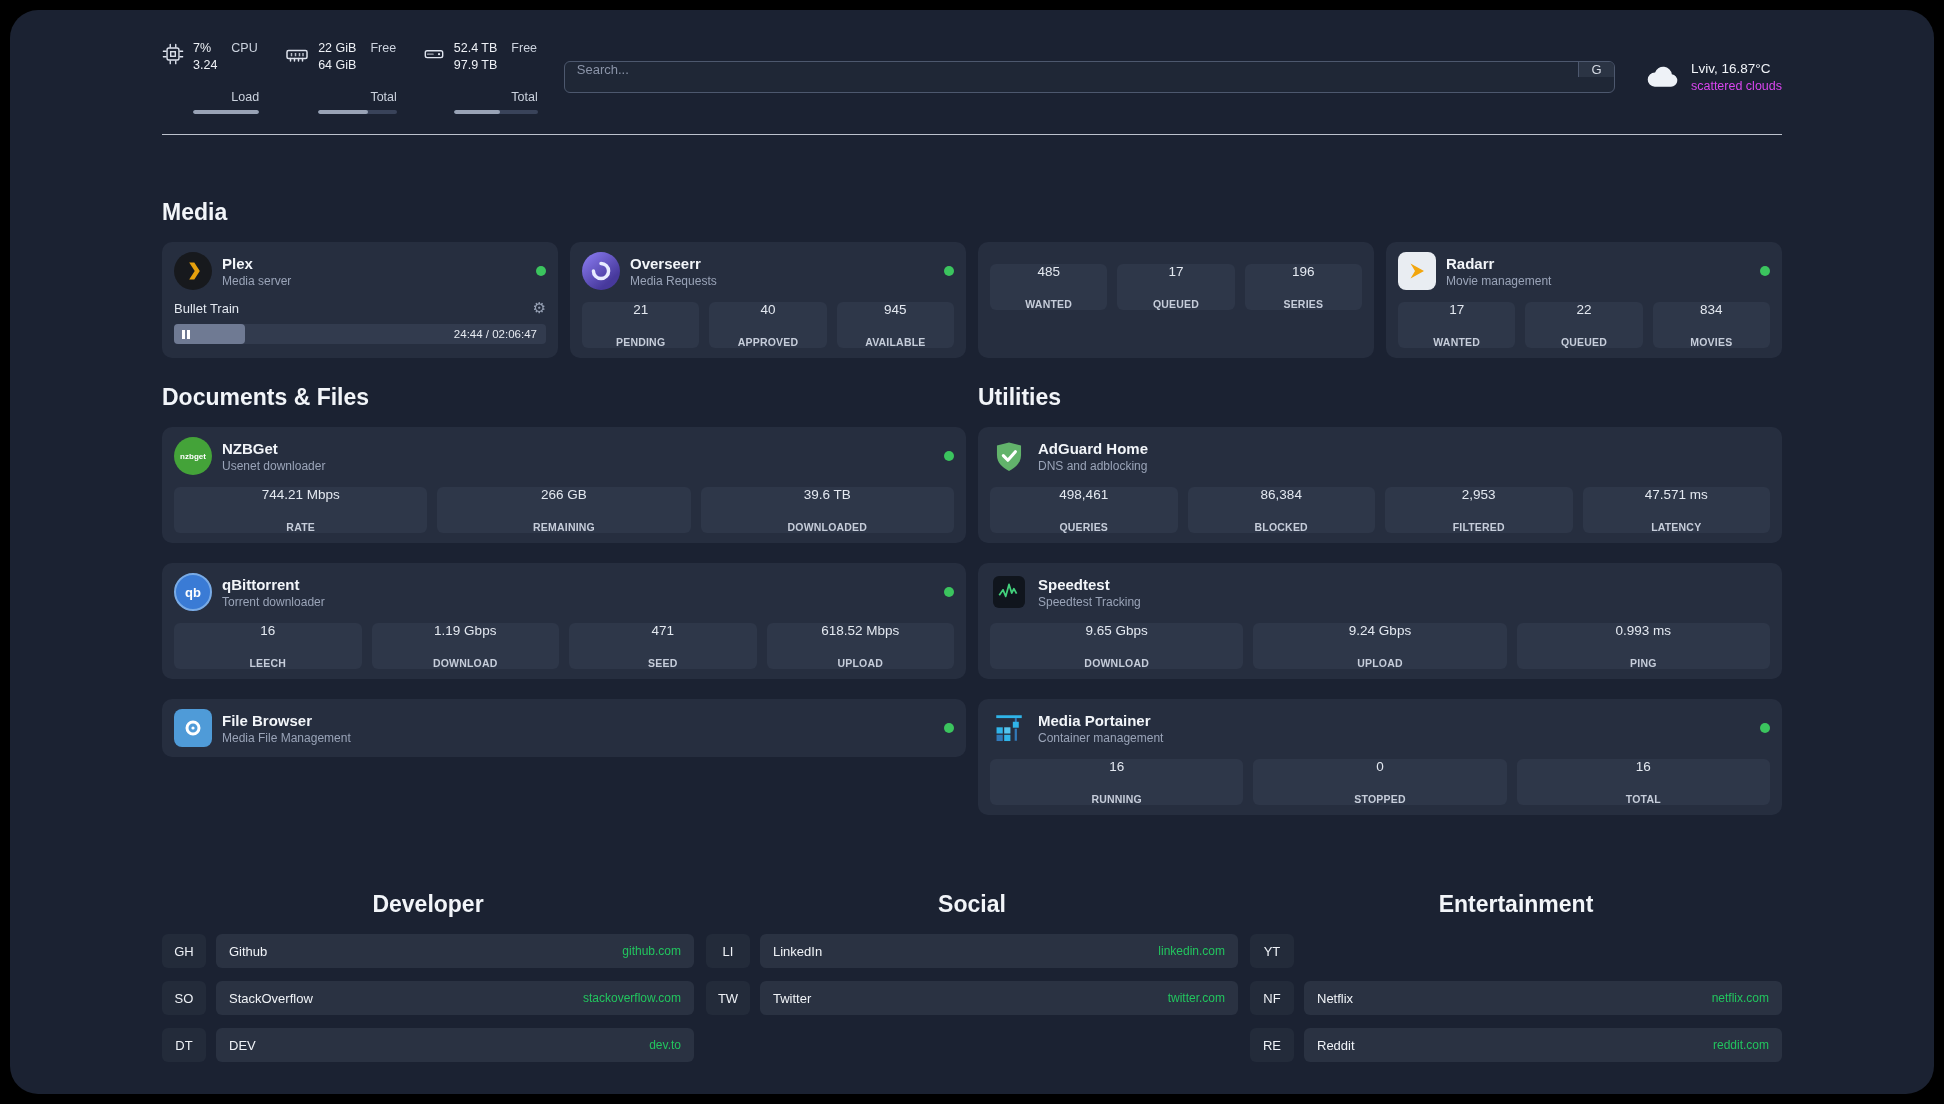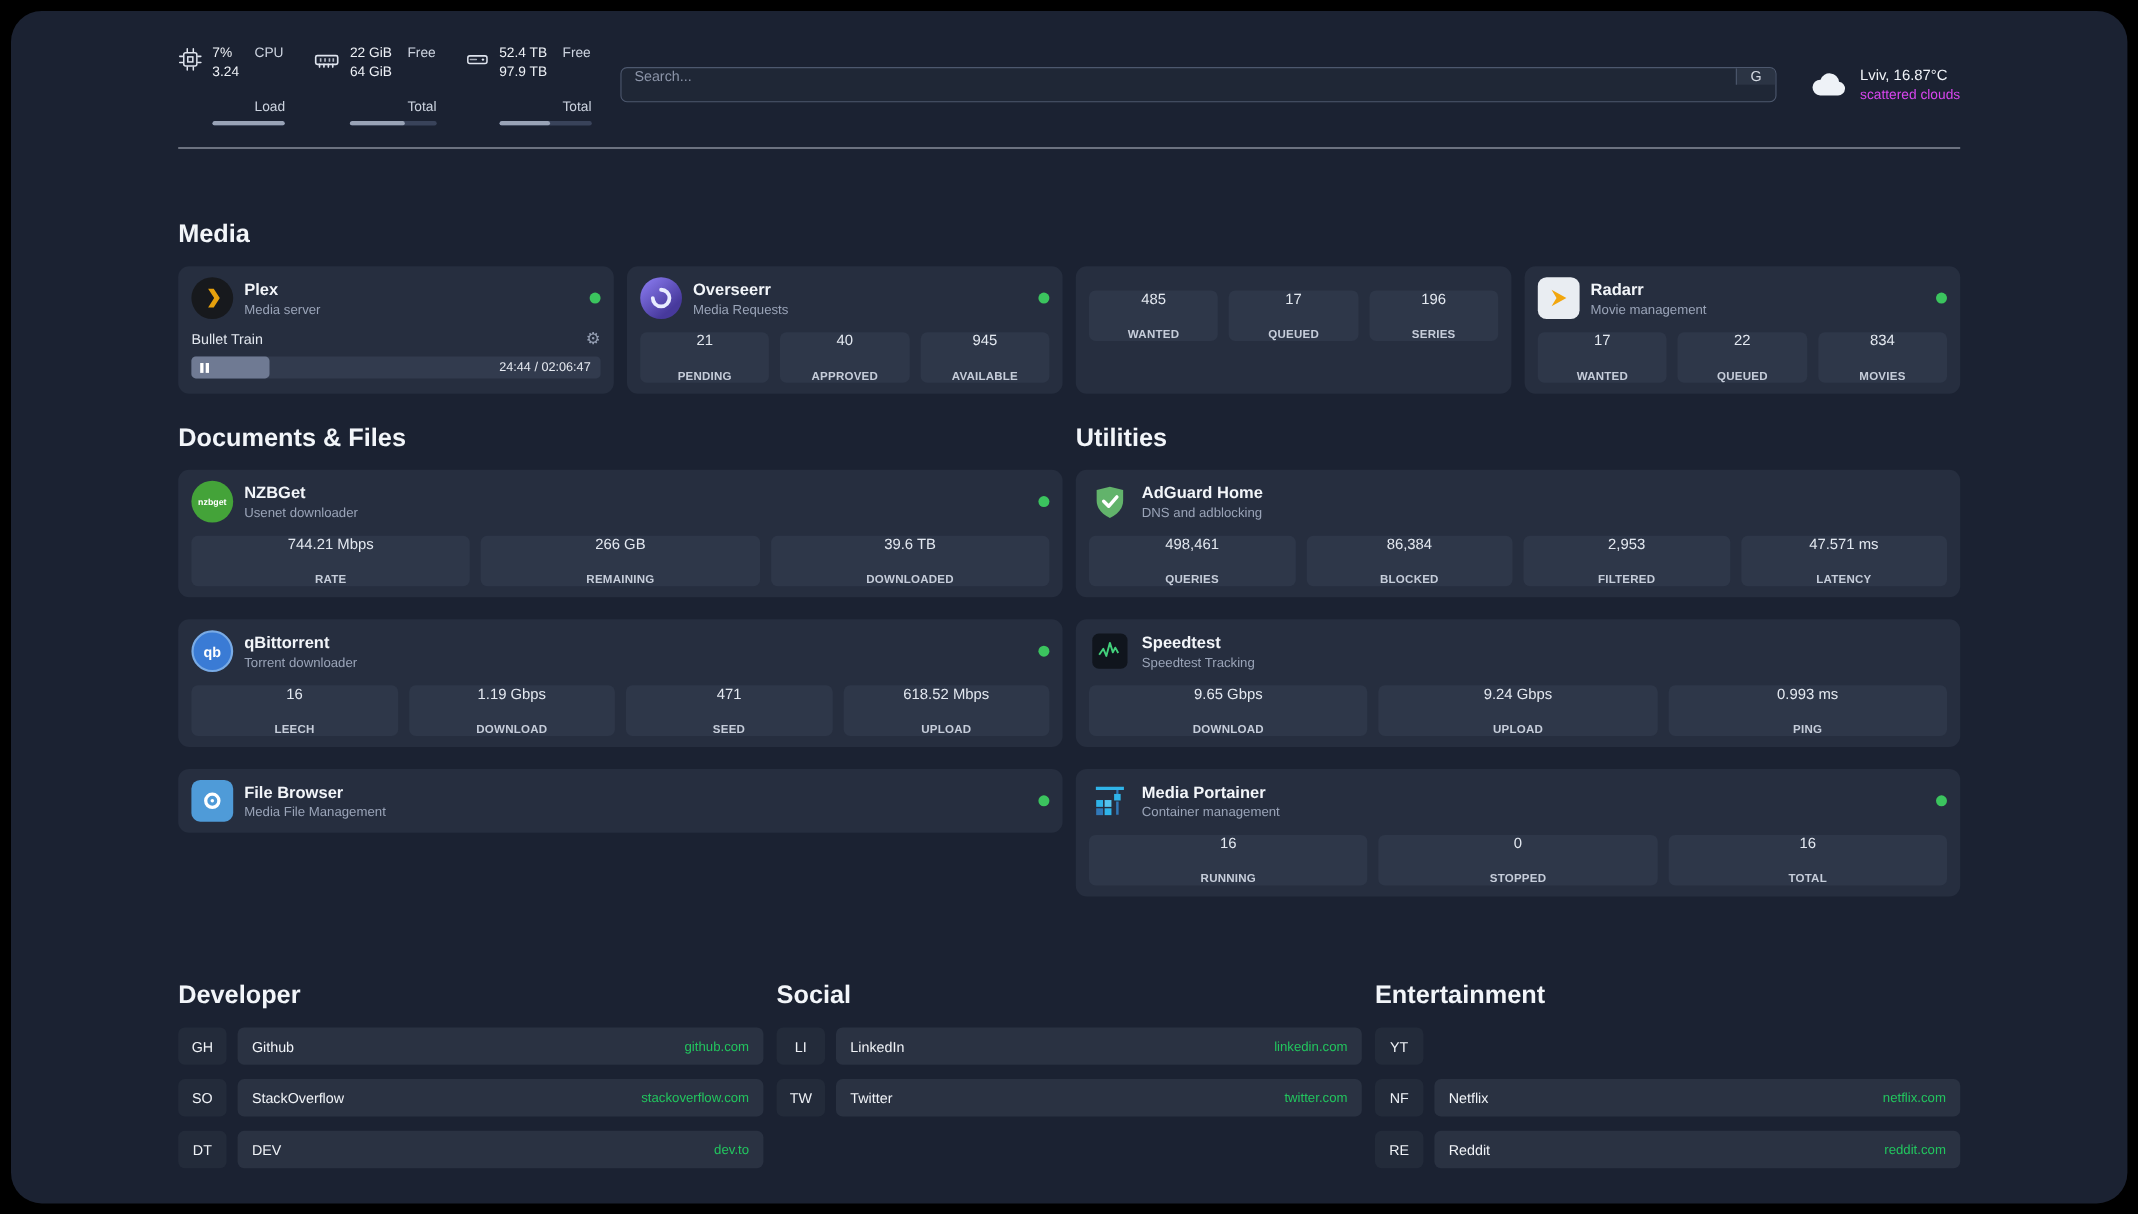--- a/index.html
+++ b/index.html
@@ -64,21 +64,21 @@
   .pause-btn { position:absolute; left:8px; top:5.5px; display:flex; gap:2.5px; cursor:pointer; }
   .pause-btn i { width:2.5px; height:9px; background:#fff; display:block; }
   .player-time { position:absolute; right:9px; top:3.5px; font-size:11.5px; color:#e6eaf1; }
 
   
   .two-col { display:grid; grid-template-columns:1fr 1fr; column-gap:12px; }
   .col-title { margin:26px 0 16px; }
   .col .card { margin-bottom:20px; }
 
   
-  .bookmarks { display:grid; grid-template-columns:repeat(3,1fr); column-gap:12px; margin-top:36px; }
+  .bookmarks { display:grid; grid-template-columns:repeat(3,1fr); column-gap:12px; margin-top:36px;text-align:center; }
   .bm-title { margin:20px 0 16px; }
   .bm-item { display:flex; gap:10px; margin-bottom:13px; height:34px; cursor:pointer; }
   .bm-abbr { width:44px; background:#232b3a; border-radius:6px; flex:none;
     display:flex; align-items:center; justify-content:center; font-size:13px; color:#eef1f6; }
   .bm-bar { flex:1; background:#2a3242; border-radius:6px; display:flex; align-items:center; padding:0 13px; }
   .bm-name { font-size:13px; color:#f0f3f7; }
   .bm-url { margin-left:auto; font-size:12px; color:#22c55e; }
 
   
   .plex-icon { background:#17191d; }

